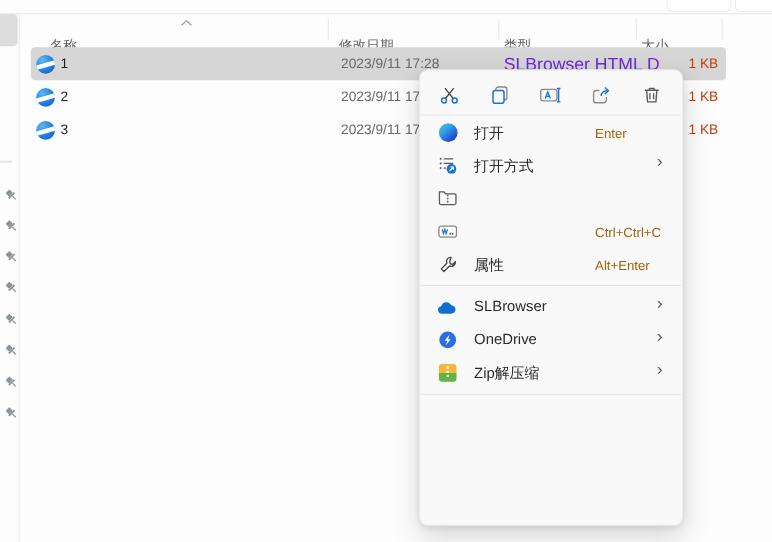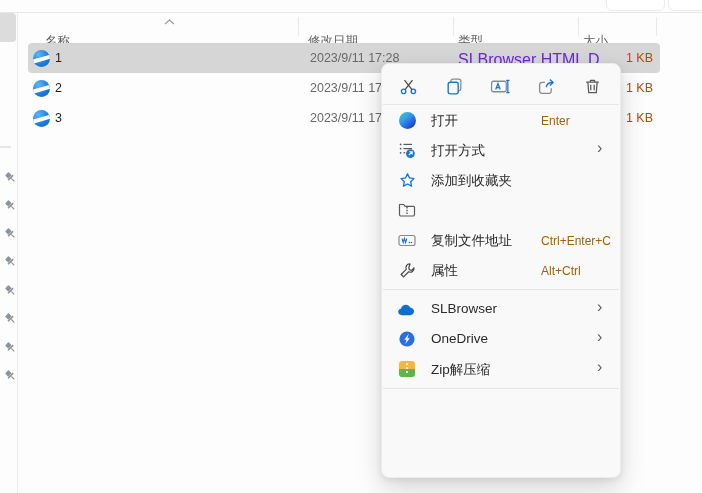--- a/index.html
+++ b/index.html
@@ -233,59 +233,50 @@
             <line x1="5.4" y1="11.8" x2="7.2" y2="11.8"></line>
           </g>
           <circle cx="12.4" cy="12.6" r="4.4" fill="#1576d6"></circle>
           <path d="M10.8 14.2 L14 11 M11.4 10.8 h2.8 v2.8" stroke="#fff" stroke-width="1.1" fill="none"></path>
         </svg>
     </span>
     <span class="mi-label">打开方式</span>
     <span class="mi-chevron">›</span>
   </div>
 
-  <div class="ctx-item">
-    <span class="mi-icon">
-      <svg width="17" height="17" viewBox="0 0 16 16">
-          <path d="M8 1.8 L9.9 5.6 L14.1 6.2 L11 9.1 L11.8 13.3 L8 11.3 L4.2 13.3 L5 9.1 L1.9 6.2 L6.1 5.6 Z" fill="none" stroke="#1576d6" stroke-width="1.25" stroke-linejoin="round"></path>
-        </svg>
-    </span>
-    <span class="mi-label">添加到收藏夹</span>
-  </div>
 
   <div class="ctx-item">
     <span class="mi-icon">
       <svg width="18" height="16" viewBox="0 0 18 16">
           <path d="M1.5 2.5 h4.2 l1.4 1.8 h8.4 a1 1 0 0 1 1 1 v7.2 a1.5 1.5 0 0 1-1.5 1.5 h-12 a1.5 1.5 0 0 1-1.5-1.5 Z" fill="none" stroke="#5a5a5a" stroke-width="1.2" stroke-linejoin="round"></path>
           <path d="M9 5 v1.4 M9 7.8 v1.4 M9 10.6 v1.4" stroke="#5a5a5a" stroke-width="1.4"></path>
         </svg>
     </span>
   </div>
 
   <div class="ctx-item">
     <span class="mi-icon">
       <svg width="18" height="15" viewBox="0 0 18 15">
           <rect x="1" y="2.5" width="16" height="10" rx="2" fill="none" stroke="#8a8a8a" stroke-width="1.2"></rect>
           <path d="M4 5.5 l1.2 4 1.2-4 1.2 4 1.2-4" fill="none" stroke="#1576d6" stroke-width="1.1"></path>
           <circle cx="11.4" cy="9.5" r=".8" fill="#5a5a5a"></circle>
           <circle cx="13.4" cy="9.5" r=".8" fill="#5a5a5a"></circle>
         </svg>
     </span>
-    <span class="mi-label">复制文件地址</span>
-    <span class="mi-shortcut">Ctrl+Enter+C</span>
+    <span class="mi-shortcut">Ctrl+Ctrl+C</span>
   </div>
 
   <div class="ctx-item">
     <span class="mi-icon">
       <svg width="17" height="17" viewBox="0 0 16 16">
           <path d="M10.4 1.9 a3.5 3.5 0 0 0-3.6 5 L2 11.7 L4.3 14 L9.1 9.2 a3.5 3.5 0 0 0 5-3.6 L11.8 7.9 L9.8 7.3 L9.2 5.3 Z" fill="none" stroke="#4a4a4a" stroke-width="1.2" stroke-linejoin="round"></path>
         </svg>
     </span>
     <span class="mi-label">属性</span>
-    <span class="mi-shortcut">Alt+Ctrl</span>
+    <span class="mi-shortcut">Alt+Enter</span>
   </div>
 
   <div class="ctx-sep grouped"></div>
 
   <div class="ctx-item">
     <span class="mi-icon">
       <svg width="19" height="13" viewBox="0 0 24 16">
           <path fill="#0e6fd3" d="M14.5 15.5 H5.3 C2.4 15.5 .2 13.5 .2 11 c0-2.2 1.6-4 3.9-4.5 C5 3.6 7.4 1.8 10.3 1.8 c2.6 0 4.8 1.4 5.9 3.5 c2.9 .2 5.3 2.4 5.3 5.1 c0 2.8-2.4 5.1-5.5 5.1 Z"></path>
         </svg>
     </span>

